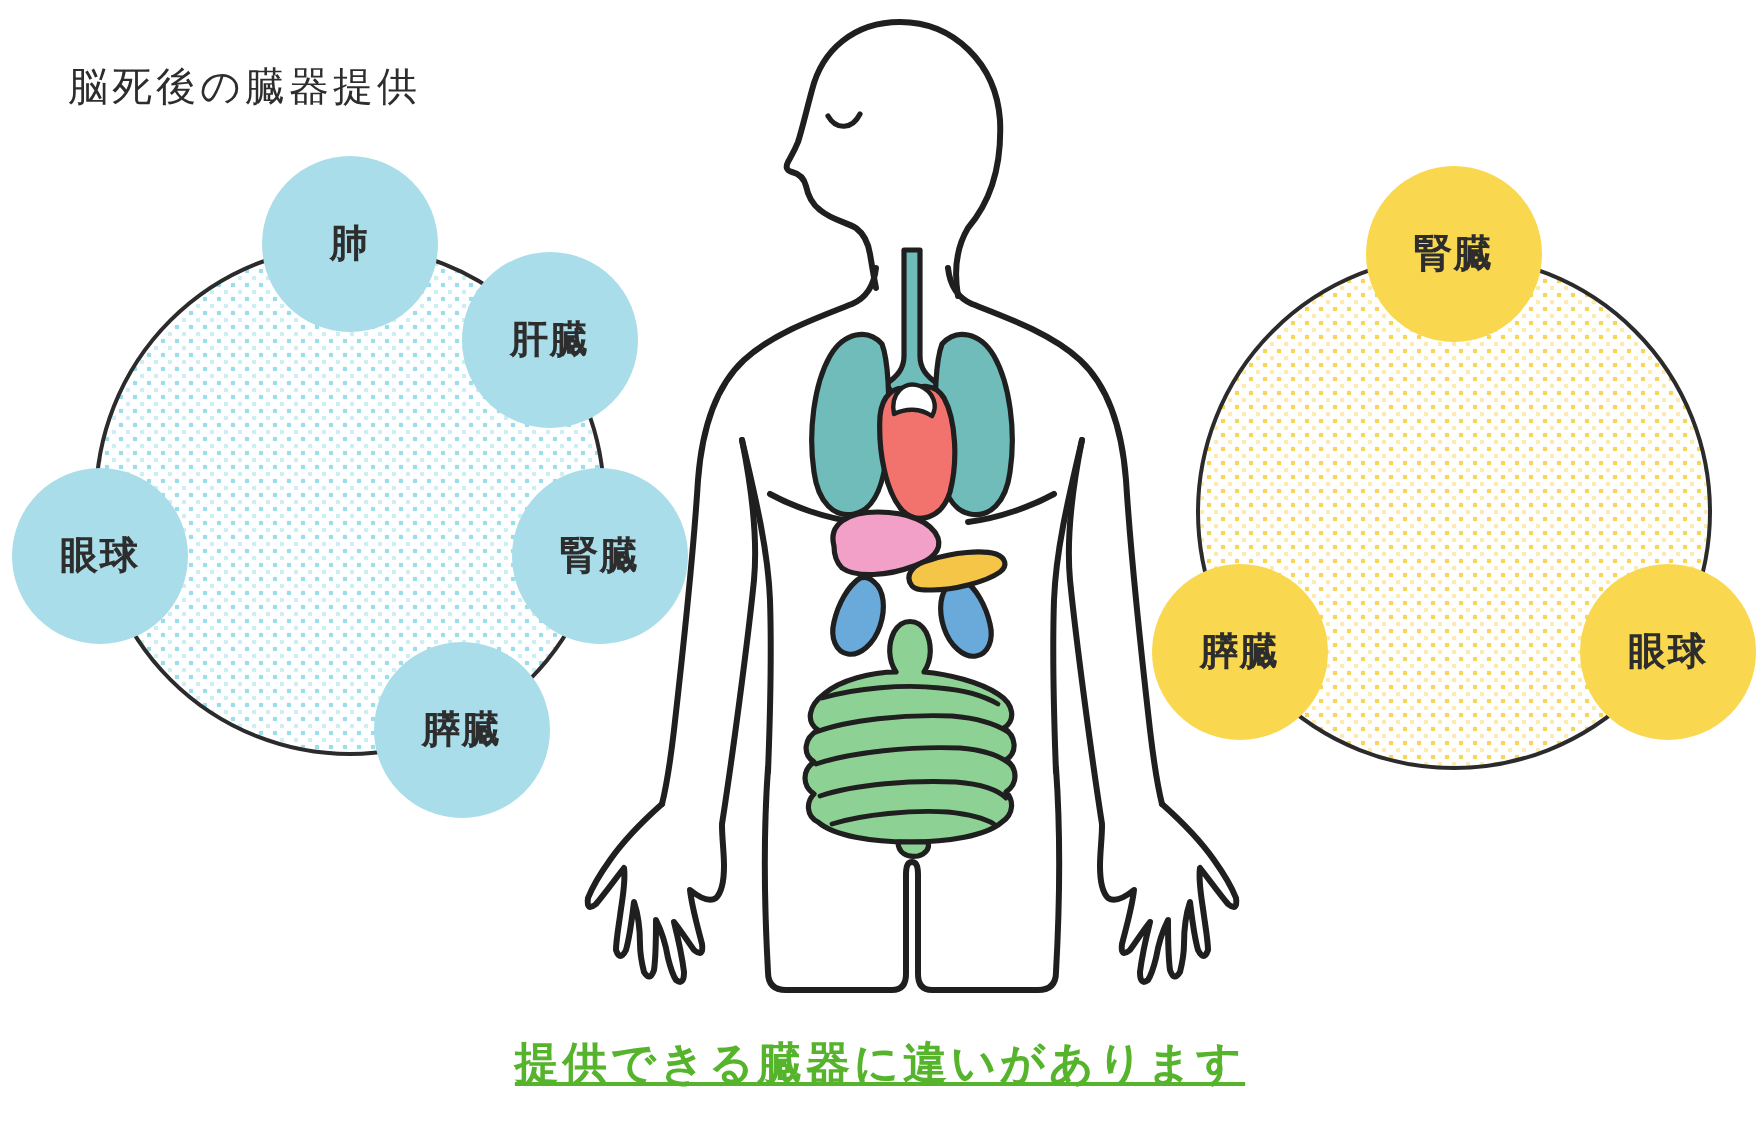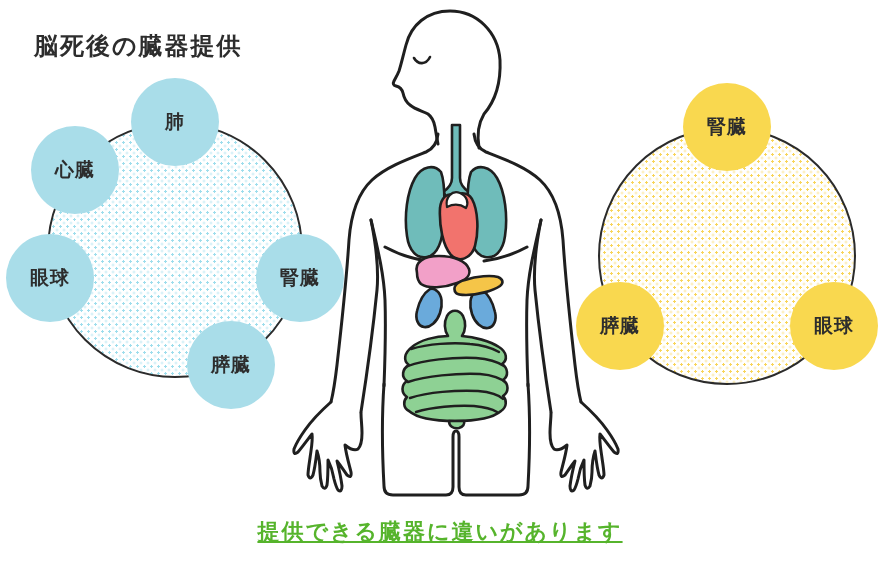--- a/index.html
+++ b/index.html
@@ -1,21 +1,21 @@
 <!DOCTYPE html>
 <html style="--title-ink: #2d2d2d; --outline: #2b2b2b; --bubble-blue: #a9dde9; --bubble-yellow: #f9d84f; --caption-green: #56b42c; --trachea: #6fbcba; --lungs: #6fbcba; --heart: #f2736d; --liver: #f2a0c8; --pancreas: #f5c548; --kidney: #6aaadb; --intestine: #8ed194;"><head>
 <meta charset="utf-8">
 <style>
   html,body{margin:0;padding:0;background:#fff;}
   .stage{
     position:relative;width:880px;height:568px;background:#fff;overflow:hidden;
     font-family:"Liberation Sans","DejaVu Sans",sans-serif;color:var(--title-ink,#2d2d2d);
   }
   .panel-title{
-    position:absolute;font-size:24px;font-weight:700;letter-spacing:2px;
+    position:absolute;font-size:20px;font-weight:400;letter-spacing:2px;
     color:var(--title-ink,#2d2d2d);white-space:nowrap;
   }
   .title-left{left:34px;top:30px;}
   .title-right{left:579px;top:31px;}
   .ring{
     position:absolute;border-radius:50%;border:2px solid var(--outline,#2b2b2b);
     box-sizing:border-box;
   }
   .ring-blue{
     left:47px;top:122px;width:256px;height:256px;
@@ -47,31 +47,31 @@
 </head>
 <body>
 
 <div class="stage">
 
   <div class="panel-title title-left">脳死後の臓器提供</div>
   <div class="ring ring-blue"></div>
   <div class="bubble bubble-blue" style="left:131px;top:78px">
       <span>肺</span>
     </div>
+  <div class="bubble bubble-blue" style="left:231px;top:126px">
+      <span>肝臓</span>
+    </div>
   <div class="bubble bubble-blue" style="left:256px;top:234px">
       <span>腎臓</span>
     </div>
   <div class="bubble bubble-blue" style="left:187px;top:321px">
       <span>膵臓</span>
     </div>
   <div class="bubble bubble-blue" style="left:6px;top:234px">
       <span>眼球</span>
-    </div>
-  <div class="bubble bubble-blue" style="left:31px;top:126px">
-      <span>心臓</span>
     </div>
 
   <div class="ring ring-yellow"></div>
   <div class="bubble bubble-yellow" style="left:683px;top:83px">
       <span>腎臓</span>
     </div>
   <div class="bubble bubble-yellow" style="left:576px;top:282px">
       <span>膵臓</span>
     </div>
   <div class="bubble bubble-yellow" style="left:790px;top:282px">

